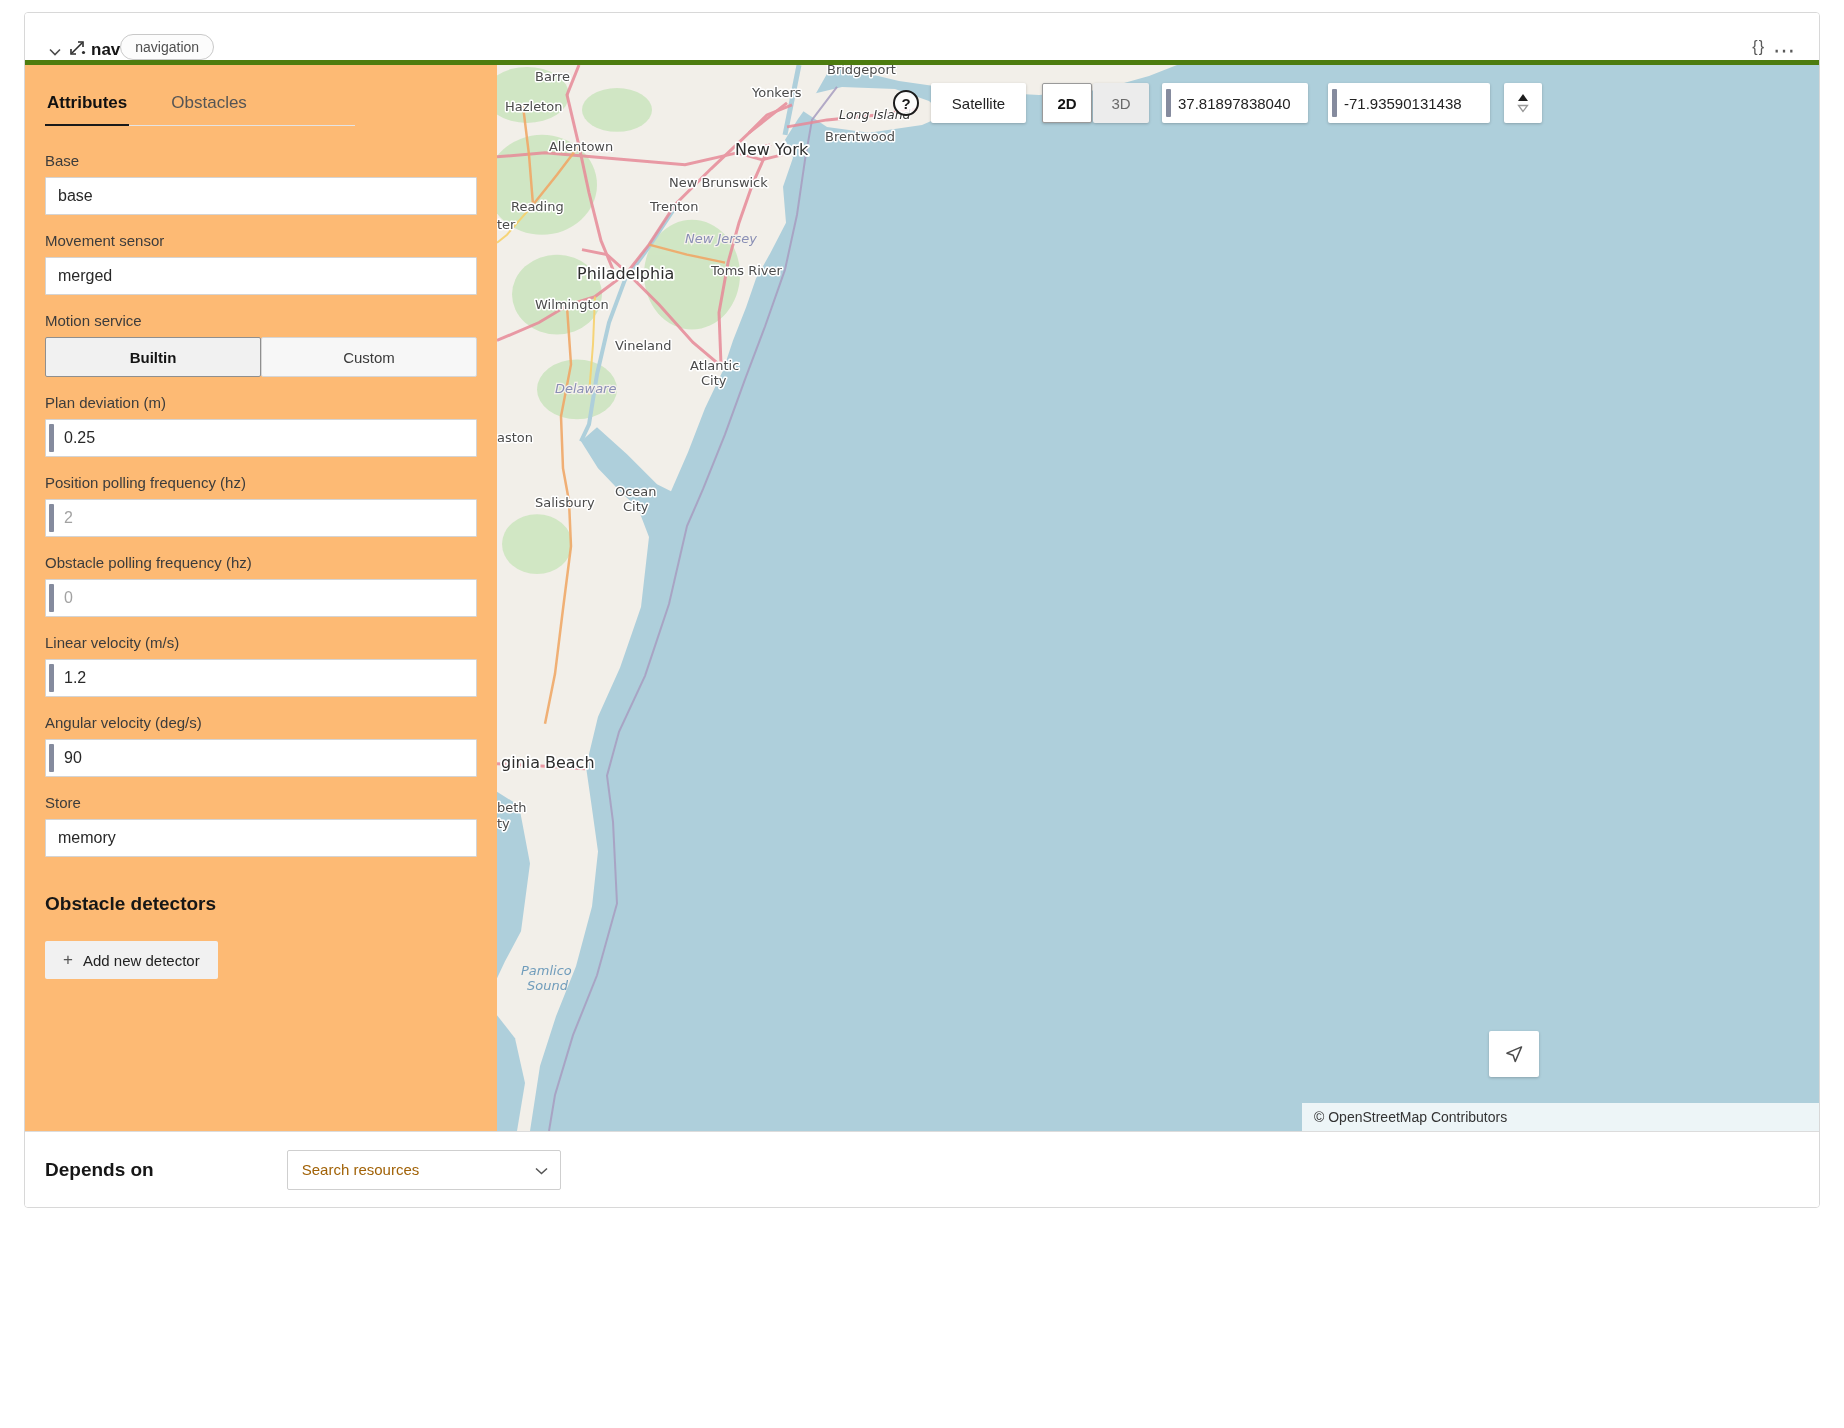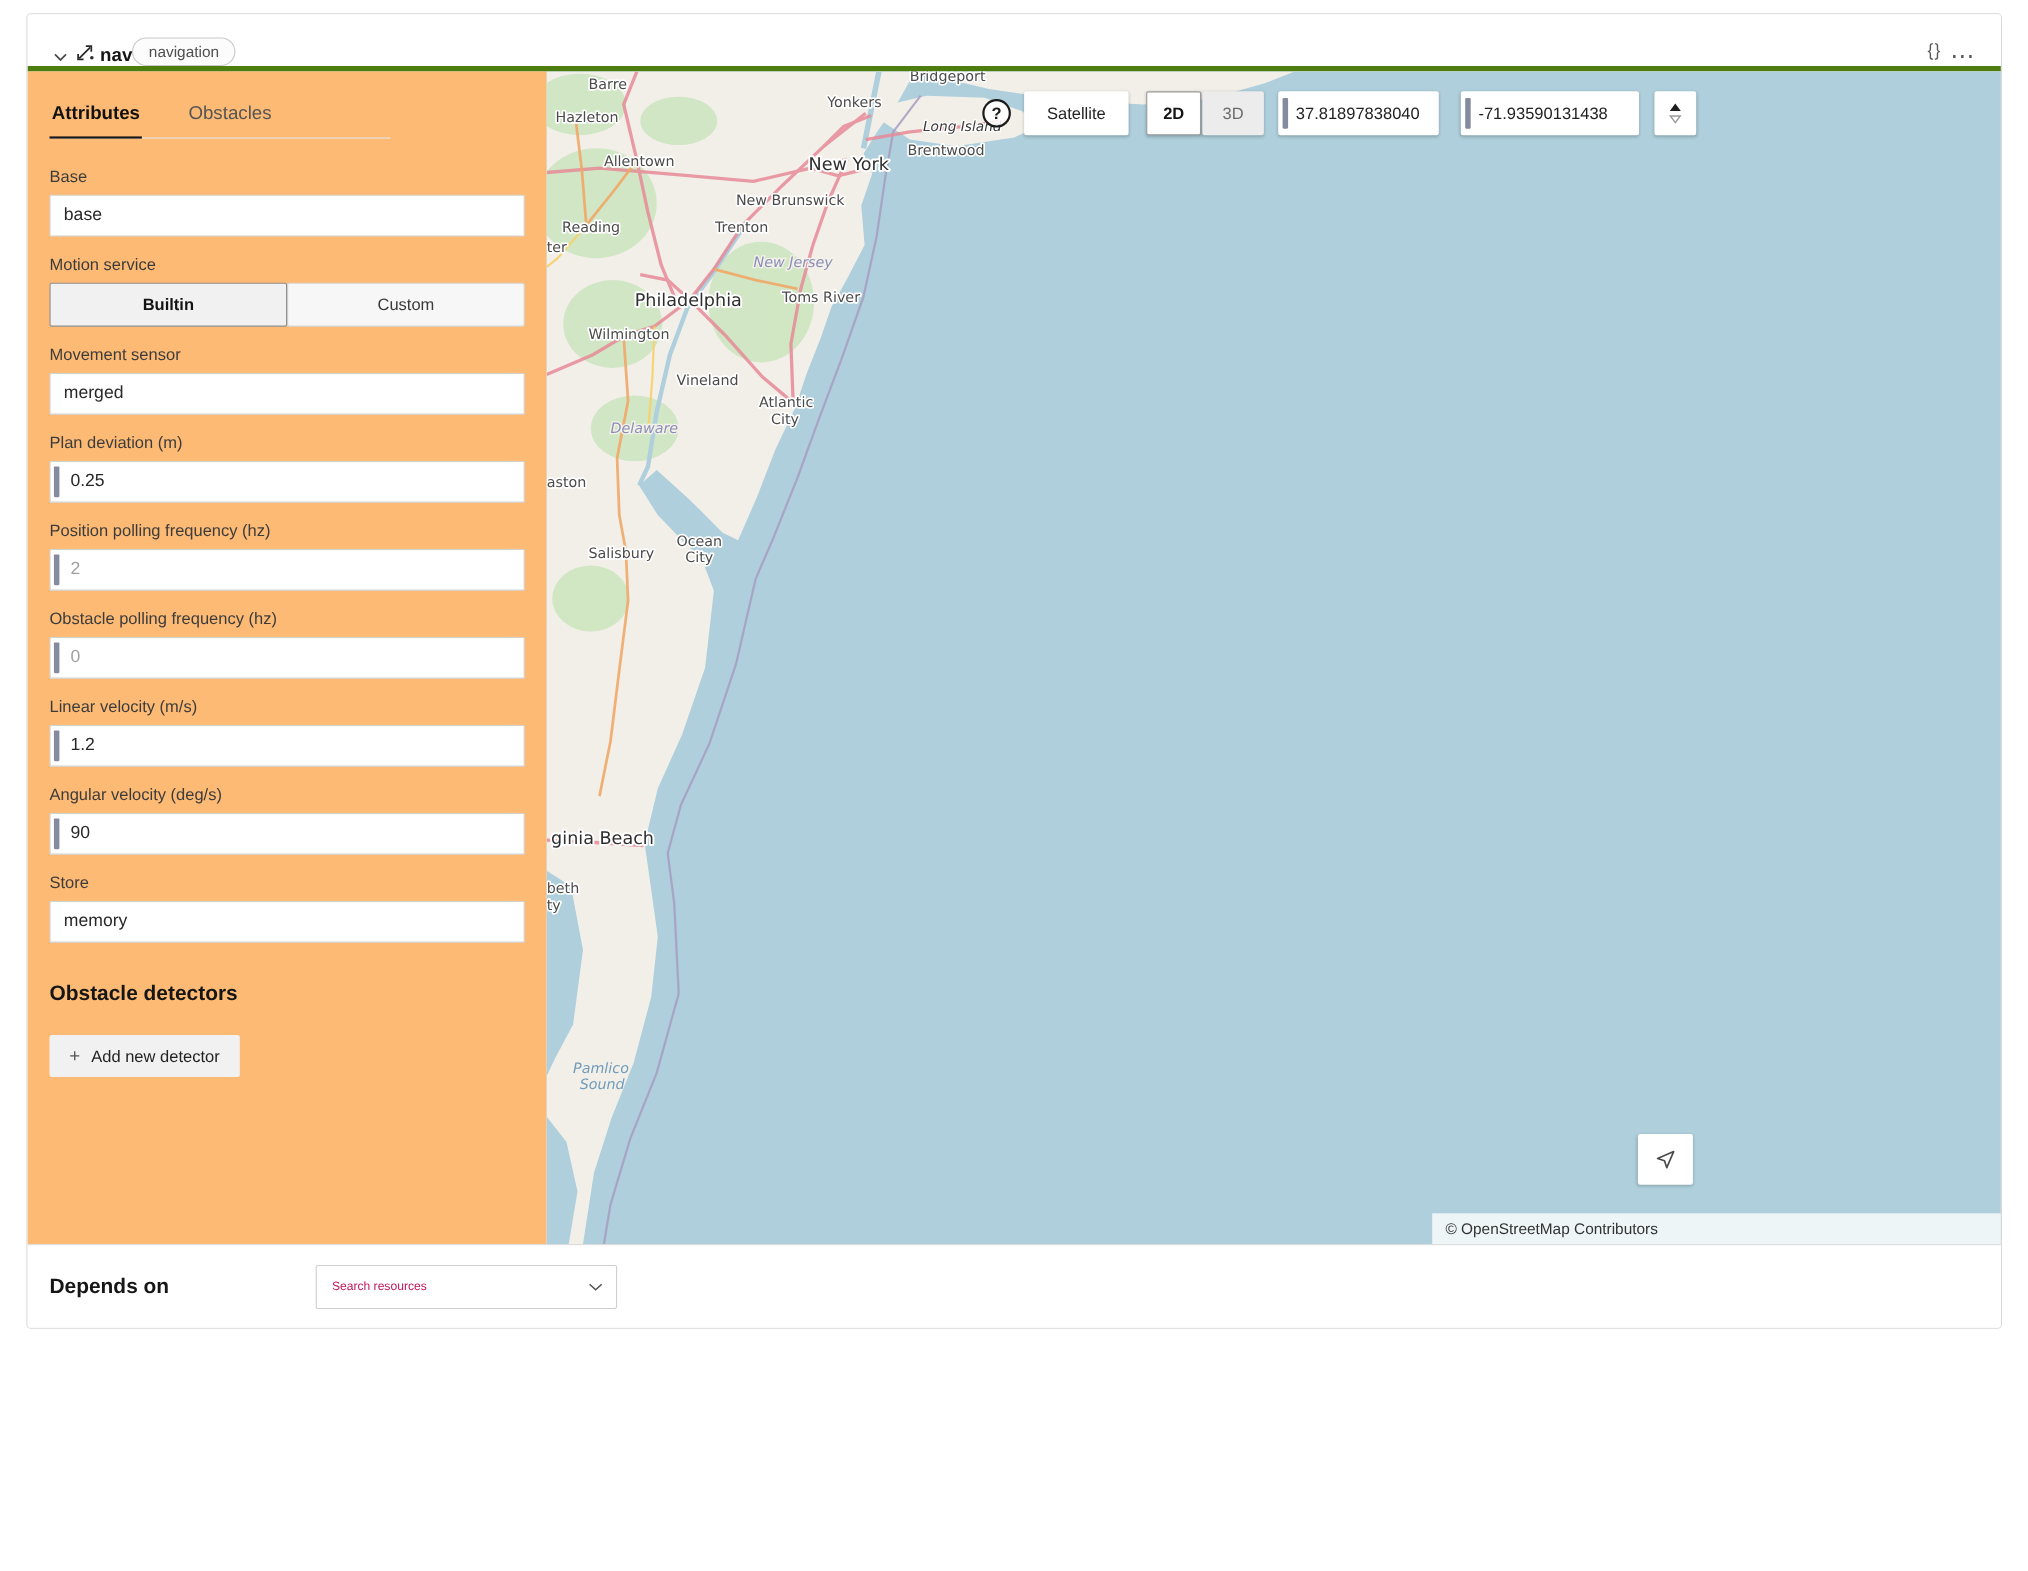--- a/index.html
+++ b/index.html
@@ -96,21 +96,21 @@
 
   
   .card-footer {
     flex:0 0 76px; border-top:1px solid #dcdcdc; display:flex; align-items:center; padding:0 20px; background:#fff;
   }
   .depends-heading { font-size:19px; font-weight:700; color:#161616; }
   .search-select {
     margin-left:133px; width:274px; height:40px; border:1px solid #cfcfcf; border-radius:2px; background:#fff;
     display:flex; align-items:center; justify-content:space-between; padding:0 12px 0 14px; cursor:pointer;
   }
-  .search-select-text { font-size:11px; color:#be185d; }
+  .search-select-text { font-size:15px; color:#a16207; }
 
   svg text { font-family:"DejaVu Sans","Liberation Sans",sans-serif; }
   .lbl { fill:#4b4b4b; font-size:13px; paint-order:stroke; stroke:#ffffff; stroke-width:3px; stroke-linejoin:round; }
   .lbl-big { fill:#2e2e2e; font-size:16px; paint-order:stroke; stroke:#ffffff; stroke-width:3.5px; stroke-linejoin:round; }
   .lbl-state { fill:#8a8fb5; font-size:13px; font-style:italic; paint-order:stroke; stroke:#f4f1ea; stroke-width:2.5px; }
   .lbl-region { fill:#3a3a3a; font-size:12.5px; font-style:italic; paint-order:stroke; stroke:#ffffff; stroke-width:2.5px; }
   .lbl-water { fill:#6f9cbb; font-size:13px; font-style:italic; }
 </style>
 </head>
 <body>
@@ -147,30 +147,30 @@
         <div class="tab">Obstacles</div>
       </div>
 
       <div class="field">
         <div class="field-label">Base</div>
         <input class="text-input" value="base" style="">
       </div>
 
 
       <div class="field">
+        <div class="field-label">Movement sensor</div>
+        <input class="text-input" value="merged" style="">
+      </div>
+
+      <div class="field">
         <div class="field-label">Motion service</div>
         <div class="segmented">
           <button class="seg-btn selected">Builtin</button>
           <button class="seg-btn">Custom</button>
         </div>
-      </div>
-
-      <div class="field">
-        <div class="field-label">Movement sensor</div>
-        <input class="text-input" value="merged" style="">
       </div>
 
       <div class="field">
         <div class="field-label">Plan deviation (m)</div>
         <div class="input-wrap">
           <span class="accent-bar"></span>
           <input class="text-input" value="0.25" style="">
         </div>
       </div>
 

